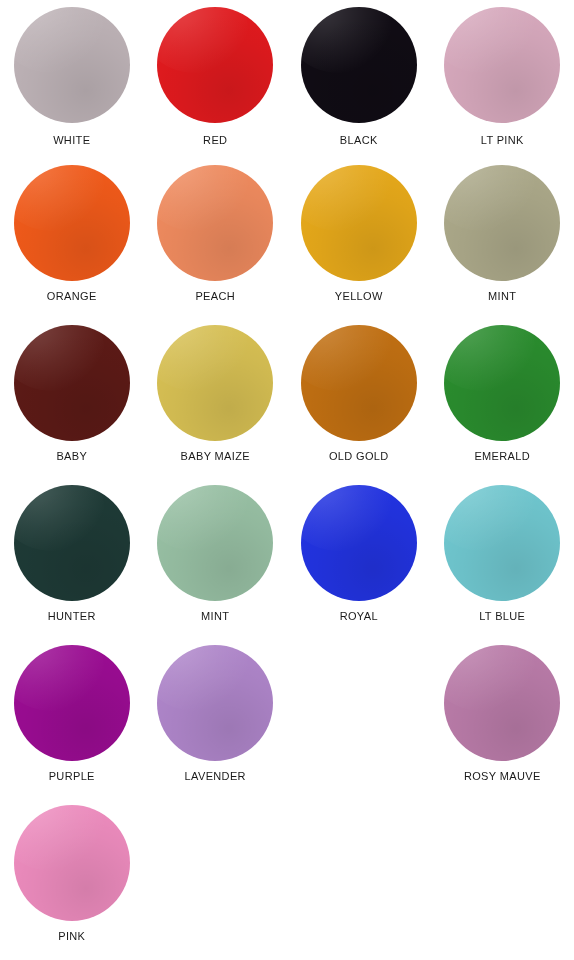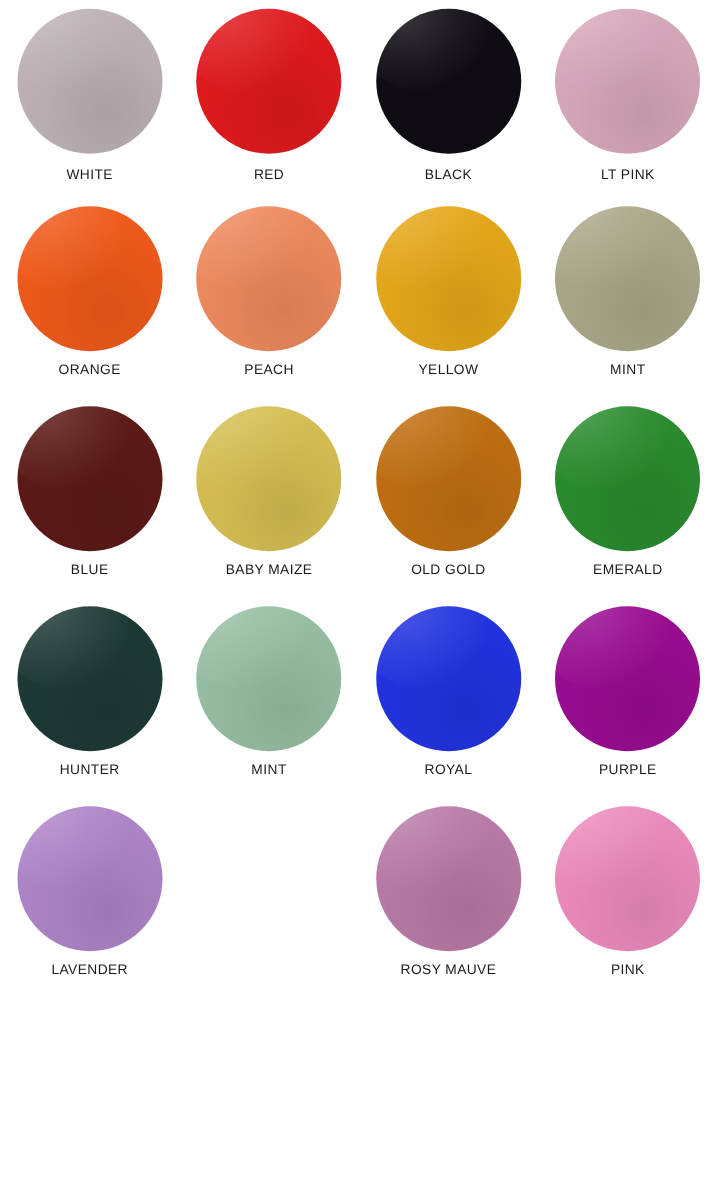--- a/index.html
+++ b/index.html
@@ -158,21 +158,21 @@
         </div>
         <div class="swatch-label" style="color: rgb(26, 26, 26);">MINT</div>
       </div>
       <div class="swatch-cell">
         <div class="swatch-disc-wrap">
           <div class="swatch-disc" style="background-color: rgb(92, 26, 22);">
             <div class="sheen"></div>
             <div class="shade"></div>
           </div>
         </div>
-        <div class="swatch-label" style="color: rgb(26, 26, 26);">BLUE</div>
+        <div class="swatch-label" style="color: rgb(26, 26, 26);">BABY</div>
       </div>
       <div class="swatch-cell">
         <div class="swatch-disc-wrap">
           <div class="swatch-disc" style="background-color: rgb(214, 191, 83);">
             <div class="sheen"></div>
             <div class="shade"></div>
           </div>
         </div>
         <div class="swatch-label" style="color: rgb(26, 26, 26);">BABY MAIZE</div>
       </div>
@@ -213,20 +213,29 @@
         <div class="swatch-label" style="color: rgb(26, 26, 26);">MINT</div>
       </div>
       <div class="swatch-cell">
         <div class="swatch-disc-wrap">
           <div class="swatch-disc" style="background-color: rgb(34, 51, 224);">
             <div class="sheen"></div>
             <div class="shade"></div>
           </div>
         </div>
         <div class="swatch-label" style="color: rgb(26, 26, 26);">ROYAL</div>
+      </div>
+      <div class="swatch-cell">
+        <div class="swatch-disc-wrap">
+          <div class="swatch-disc" style="background-color: rgb(111, 198, 206);">
+            <div class="sheen"></div>
+            <div class="shade"></div>
+          </div>
+        </div>
+        <div class="swatch-label" style="color: rgb(26, 26, 26);">LT BLUE</div>
       </div>
       <div class="swatch-cell">
         <div class="swatch-disc-wrap">
           <div class="swatch-disc" style="background-color: rgb(154, 12, 146);">
             <div class="sheen"></div>
             <div class="shade"></div>
           </div>
         </div>
         <div class="swatch-label" style="color: rgb(26, 26, 26);">PURPLE</div>
       </div>

